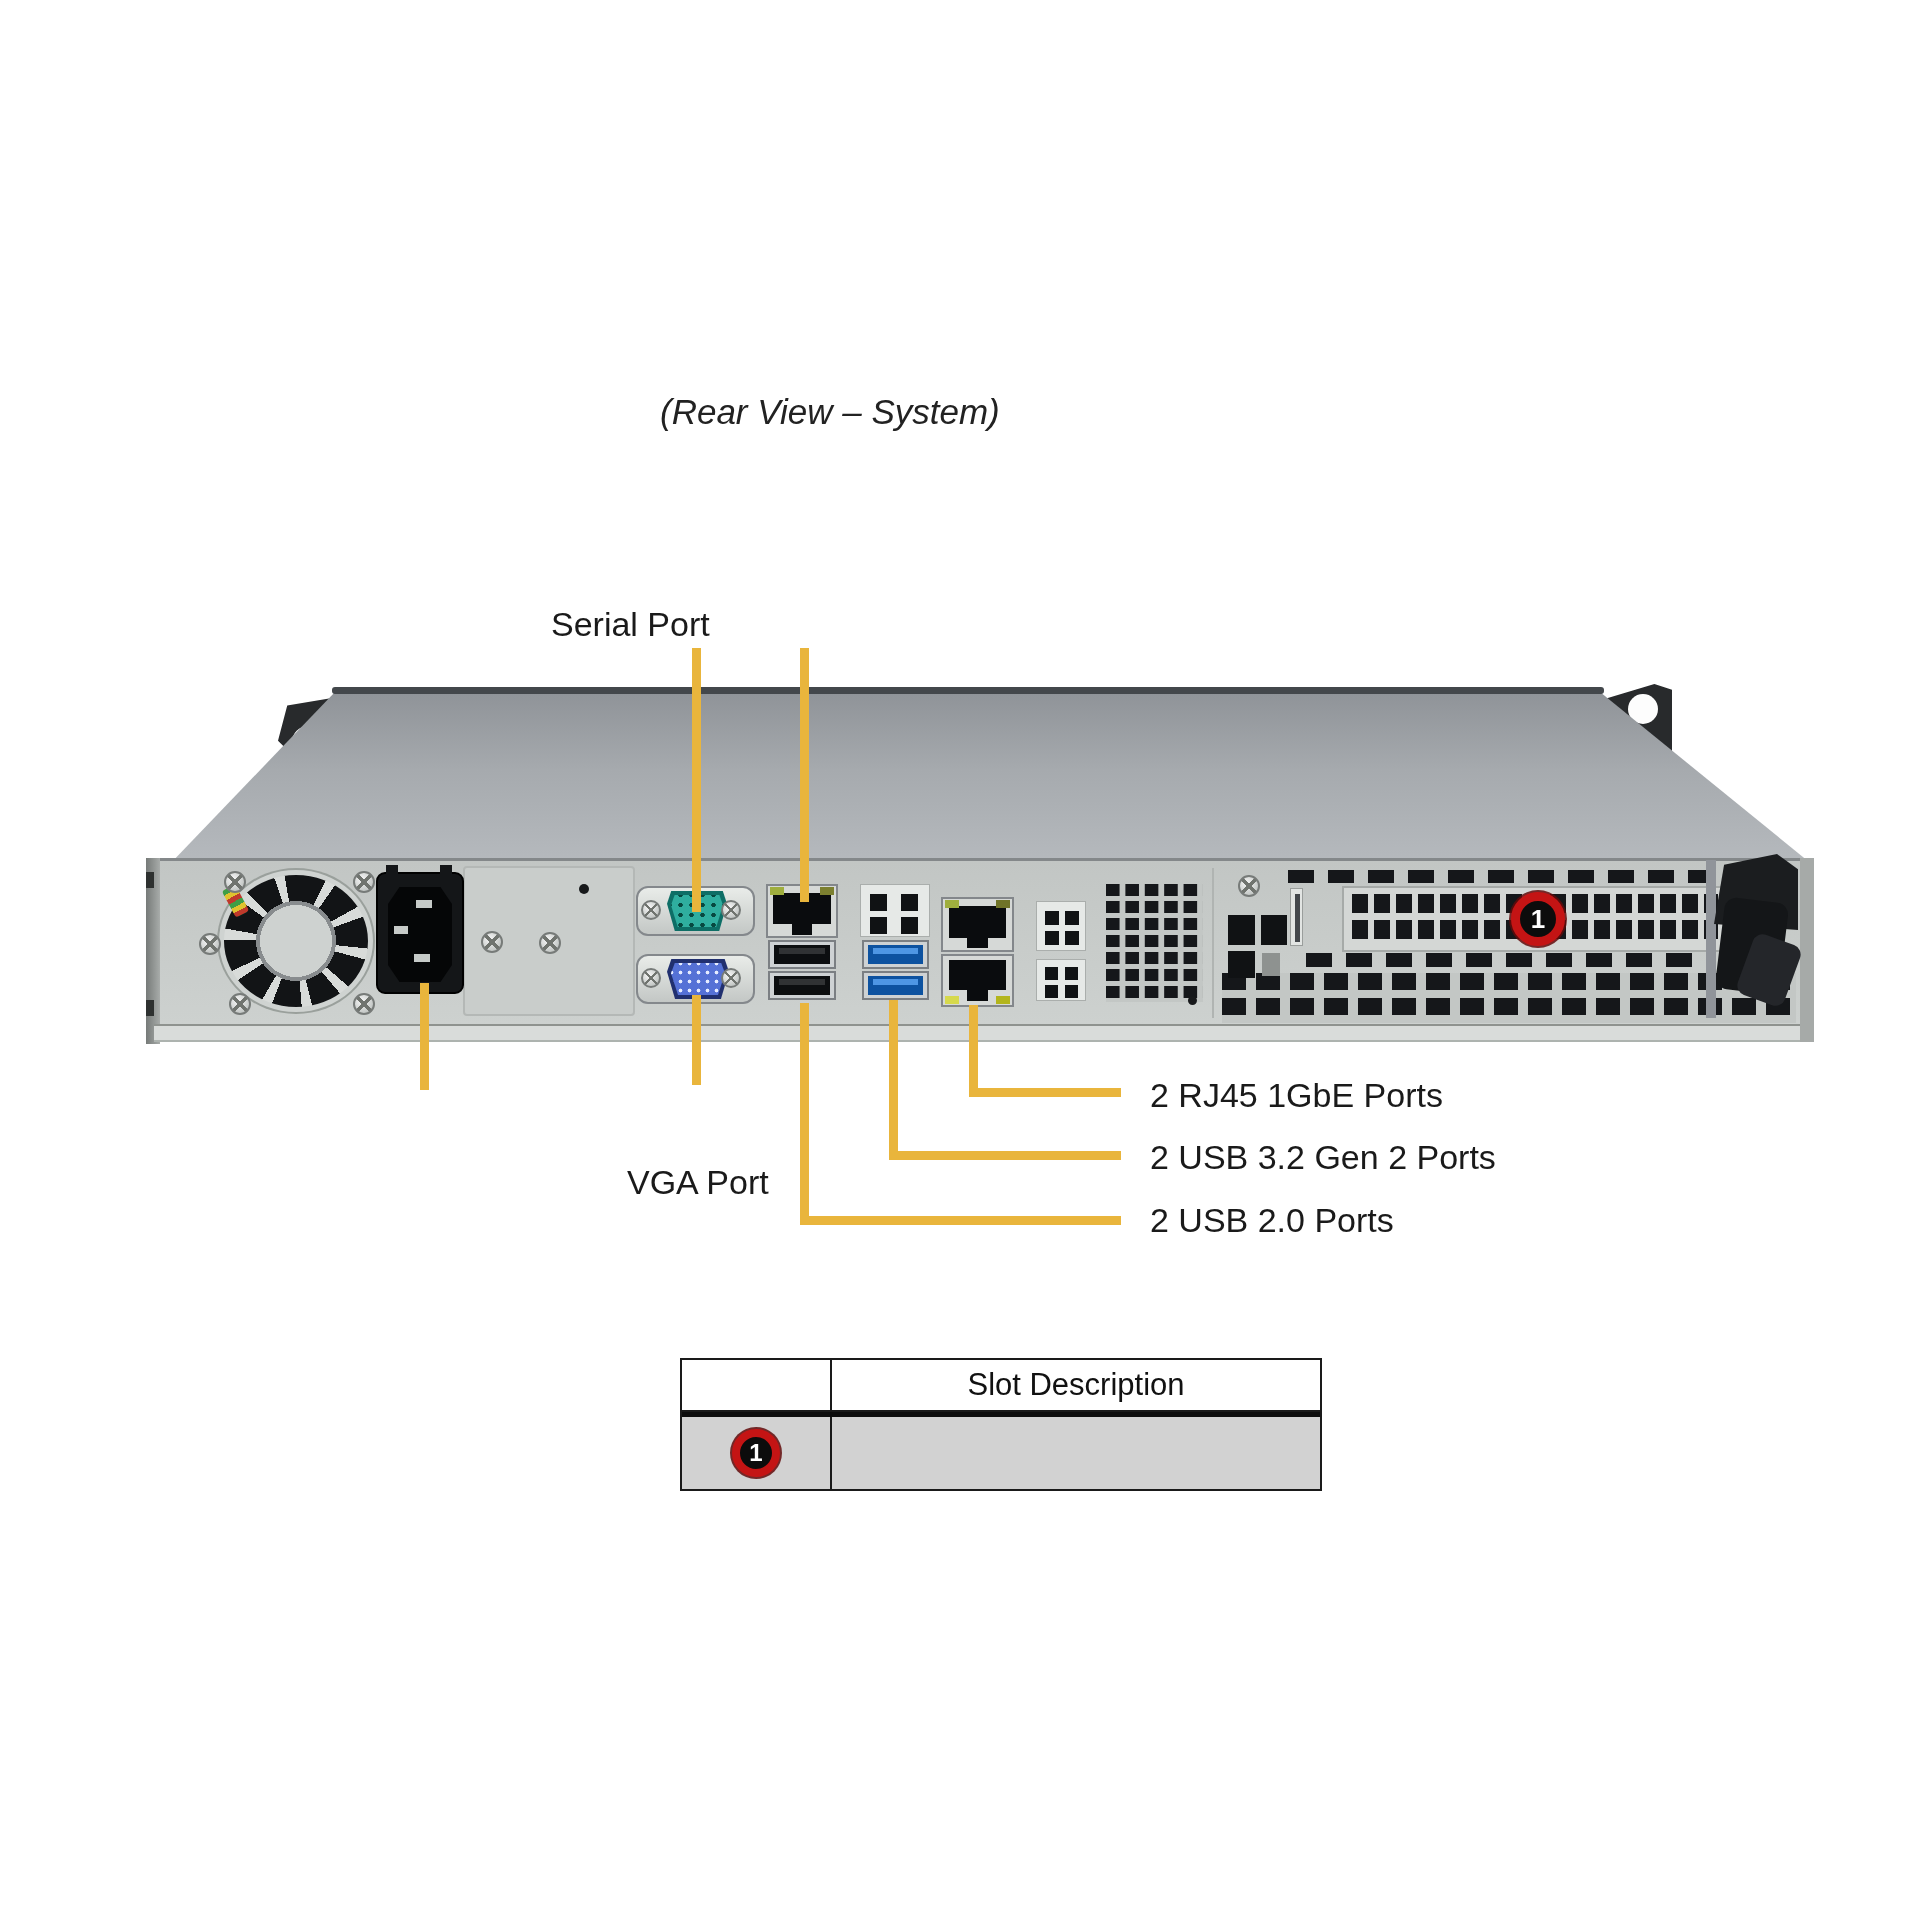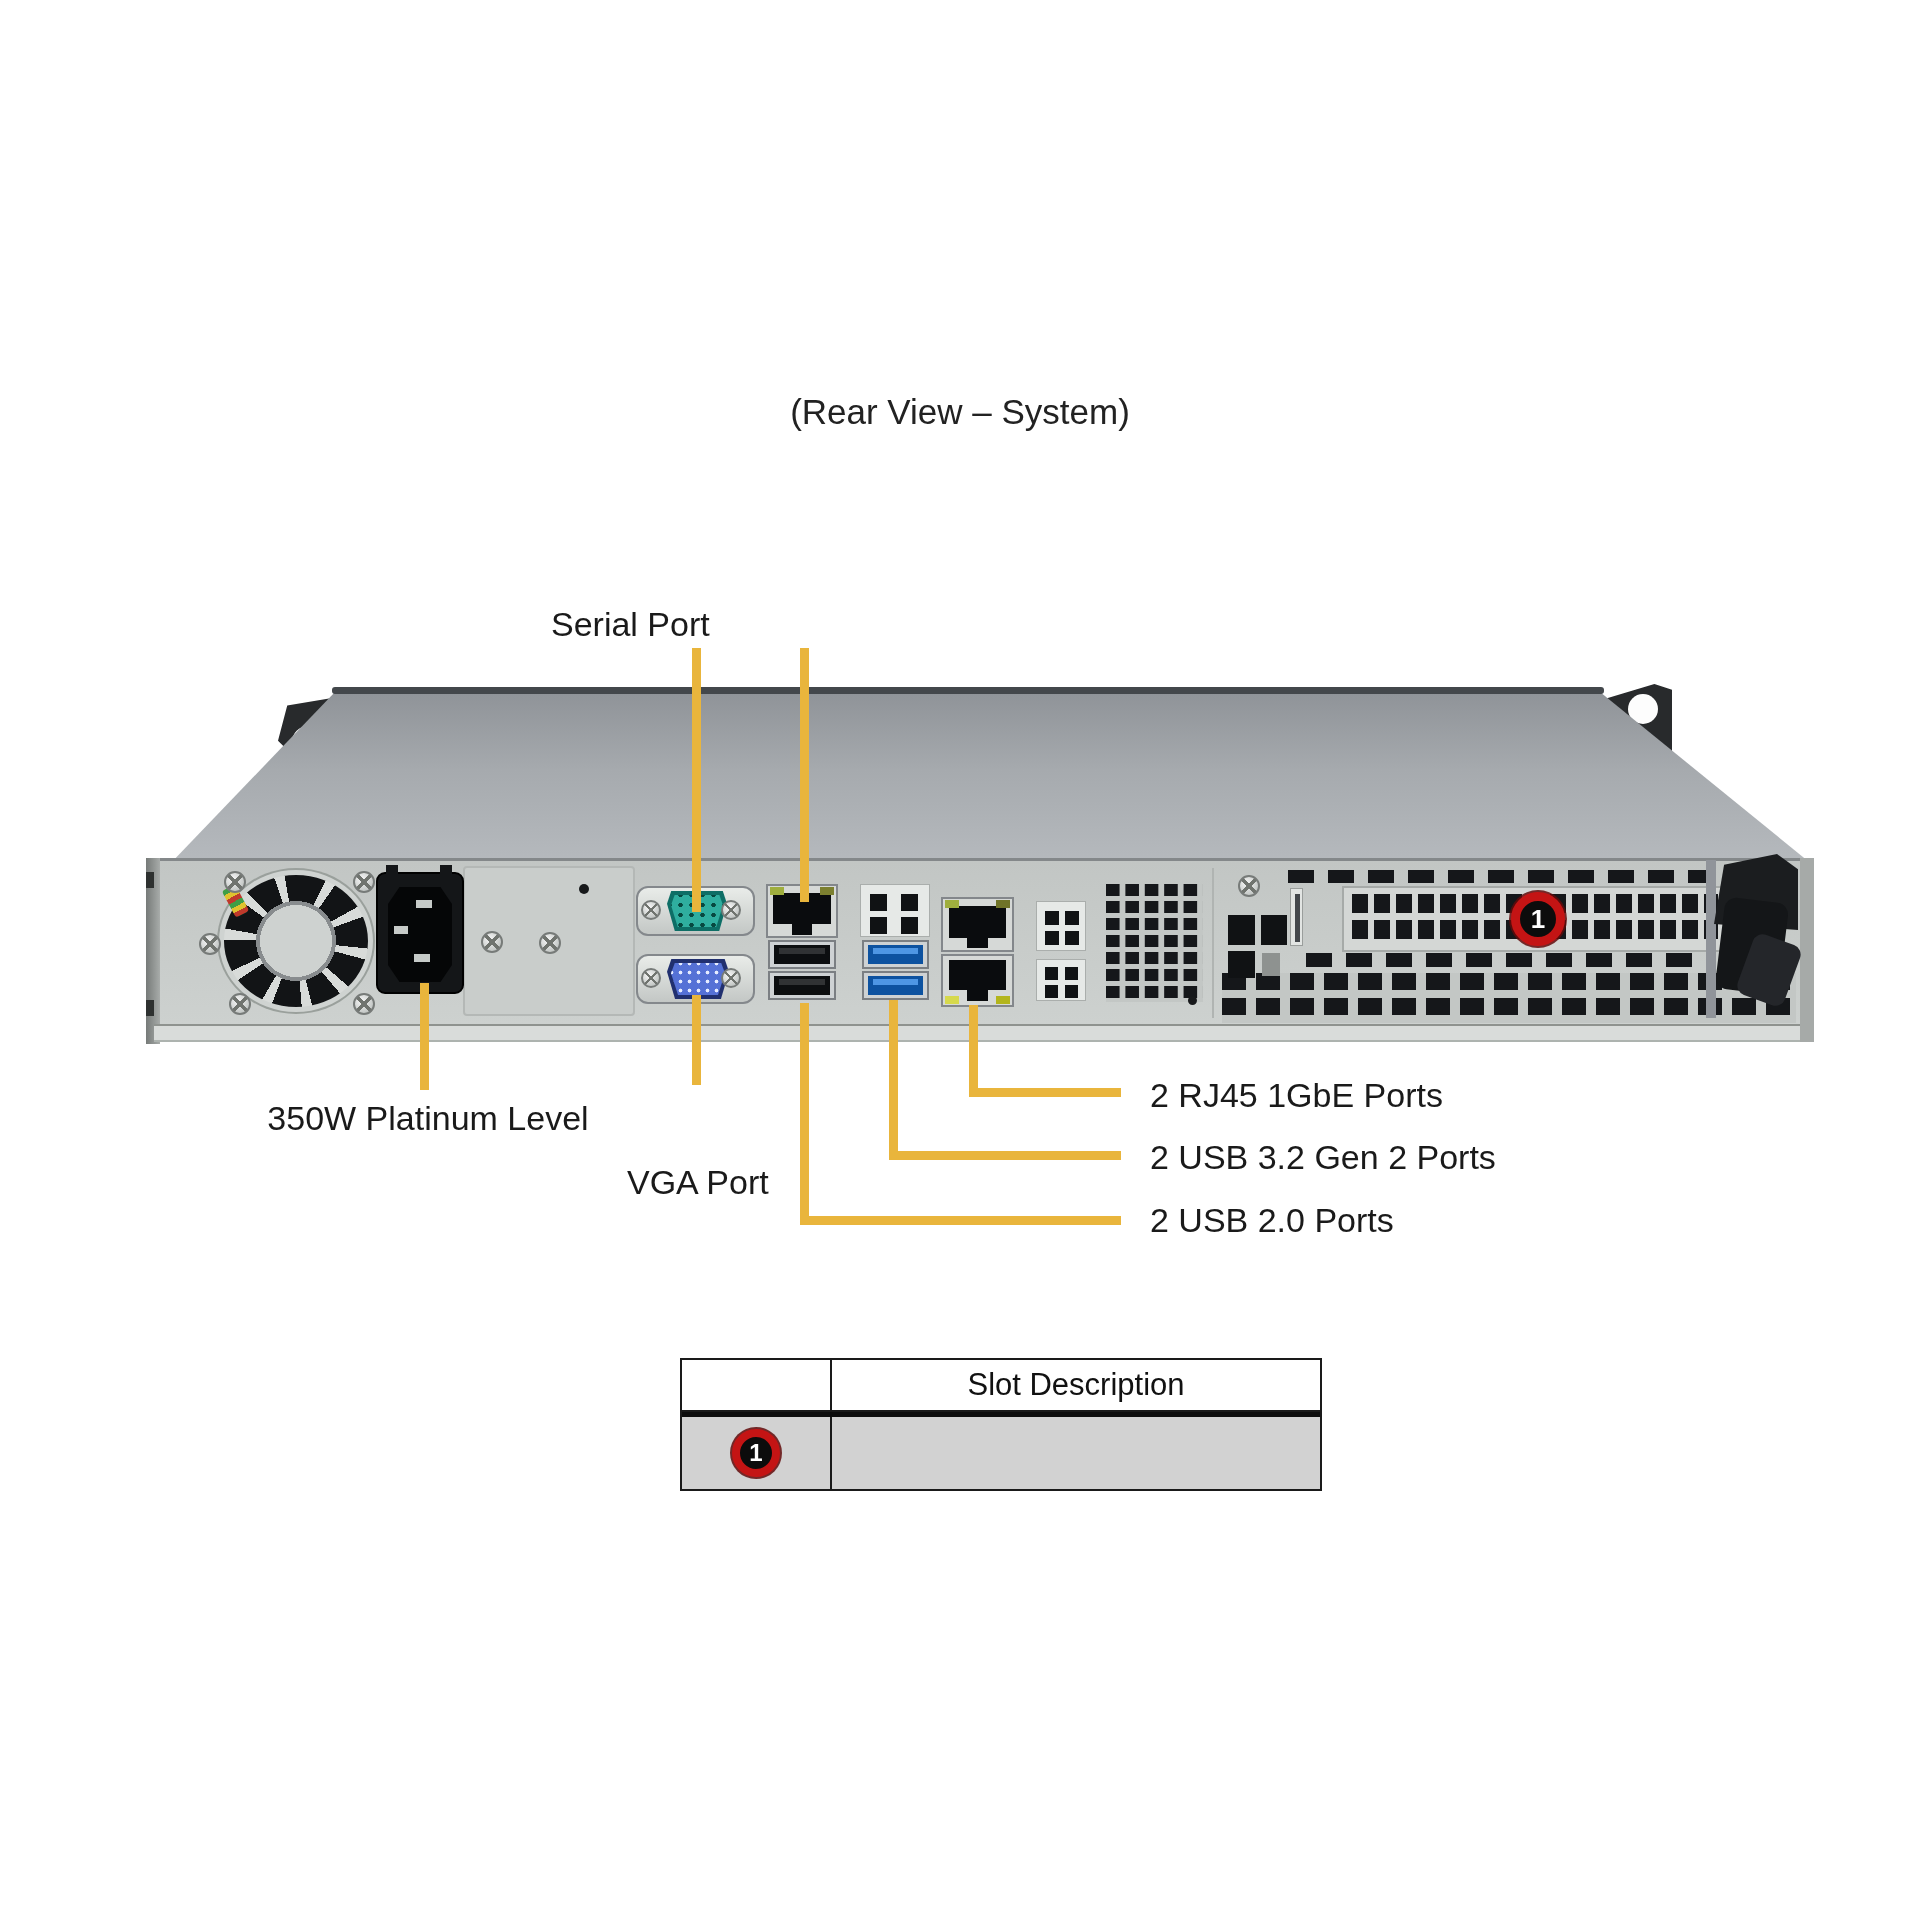--- a/index.html
+++ b/index.html
@@ -1,21 +1,21 @@
 <!DOCTYPE html>
 <html style="--callout: #E9B53C; --badge: #C41414;"><head>
 <meta charset="utf-8">
 <style>
   *{box-sizing:border-box;margin:0;padding:0}
   html,body{background:#fff}
   #stage{position:relative;width:1920px;height:1920px;background:#ffffff;
          font-family:"Liberation Sans",sans-serif;overflow:hidden}
 
   .lbl{position:absolute;font-size:34px;line-height:40px;color:#1a1a1a;white-space:nowrap;z-index:60}
-  .title{color:#222;text-align:center}
+  .title{font-style:italic;color:#222;text-align:left}
 
   .yline{position:absolute;background:var(--callout,#E9B53C);z-index:50}
 
   
   .topface{position:absolute;left:168px;top:692px;width:1646px;height:174px;
      clip-path:polygon(167px 0px,1432px 0px,1646px 174px,0px 174px);
      background:linear-gradient(to bottom,#8f9398 0%,#a6aaae 45%,#b6babe 100%);z-index:3}
   .topedge{position:absolute;left:332px;top:687px;width:1272px;height:7px;background:#43474b;border-radius:3px;z-index:4}
   .ear{position:absolute;background:#282a2c;z-index:2}
   .ear-hole{position:absolute;border-radius:50%;background:#fdfdfd}
@@ -248,21 +248,20 @@
   <div class="yline" style="left:692px;top:995px;width:9px;height:90px"></div>
   <div class="yline" style="left:800px;top:1003px;width:9px;height:222px"></div>
   <div class="yline" style="left:800px;top:1216px;width:321px;height:9px"></div>
   <div class="yline" style="left:889px;top:1000px;width:9px;height:160px"></div>
   <div class="yline" style="left:889px;top:1151px;width:232px;height:9px"></div>
   <div class="yline" style="left:969px;top:1005px;width:9px;height:92px"></div>
   <div class="yline" style="left:969px;top:1088px;width:152px;height:9px"></div>
 
   <div class="lbl" style="left:551px;top:604px">Serial Port</div>
   <div class="lbl" style="left:248px;top:1096px;width:360px;text-align:center;white-space:normal;line-height:44px">
-    <div>350W Platinum Level</div>
   </div>
   <div class="lbl" style="left:627px;top:1162px">VGA Port</div>
   <div class="lbl" style="left:1150px;top:1075px">2 RJ45 1GbE Ports</div>
   <div class="lbl" style="left:1150px;top:1137px">2 USB 3.2 Gen 2 Ports</div>
   <div class="lbl" style="left:1150px;top:1200px">2 USB 2.0 Ports</div>
 
   <div class="slot-table">
     <div class="t-head">
       <div class="c1"></div>
       <div class="c2">Slot Description</div>

